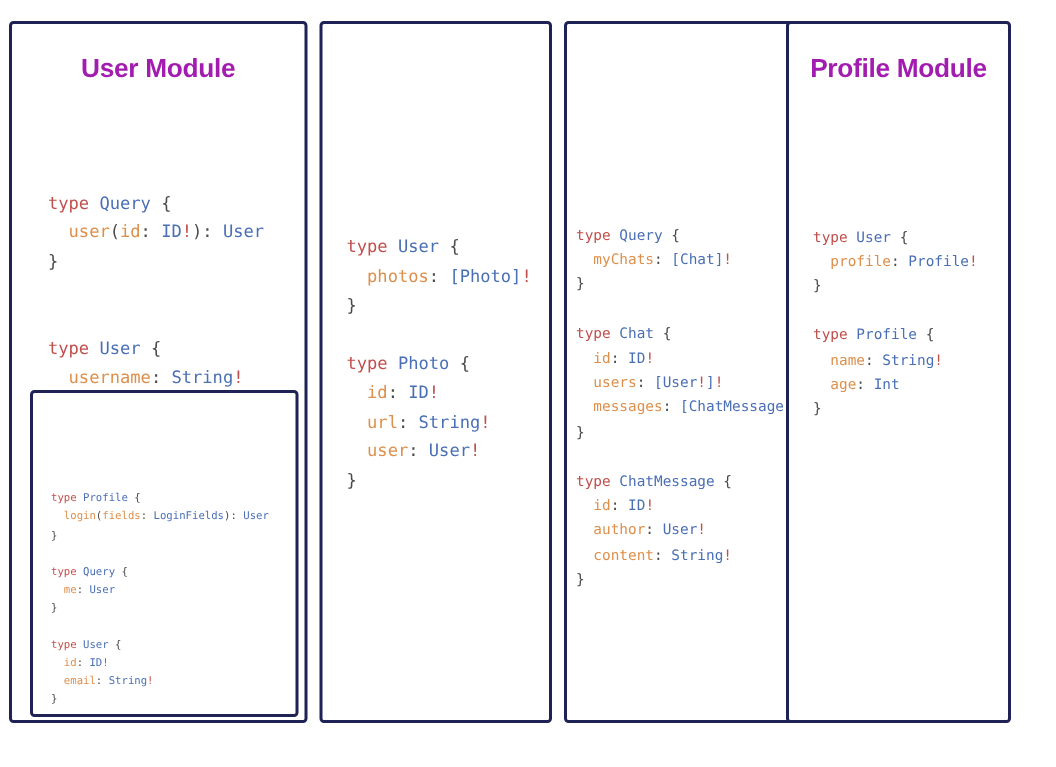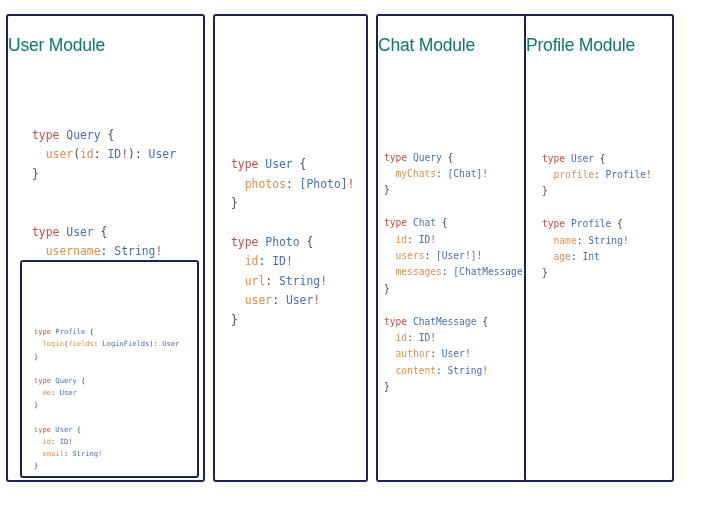--- a/index.html
+++ b/index.html
@@ -25,23 +25,24 @@
   
   .card {
     position: absolute;
     box-sizing: border-box;
     background: #ffffff;
     border: 2px solid #1f2254;
     border-radius: 3px;
   }
 
   .card-title {
+    text-align: center;
     font-family: "Liberation Sans", sans-serif;
-    font-weight: normal;
-    color: #0f766e;
+    font-weight: bold;
+    color: #a21caf;
     letter-spacing: -0.2px;
   }
 
   .card > .card-title {
     font-size: 17.5px;
     line-height: 20px;
     margin-top: 19px;
   }
 
   
@@ -155,21 +156,20 @@
 <span class="punc">}</span>
 <span class="punc"></span>
 <span class="kw">type </span><span class="tn">Photo</span><span class="punc"> {</span>
 <span class="punc">  </span><span class="fld">id</span><span class="punc">: </span><span class="tn">ID</span><span class="bang">!</span>
 <span class="punc">  </span><span class="fld">url</span><span class="punc">: </span><span class="tn">String</span><span class="bang">!</span>
 <span class="punc">  </span><span class="fld">user</span><span class="punc">: </span><span class="tn">User</span><span class="bang">!</span>
 <span class="punc">}</span></pre>
   </div>
 
   <div class="card" id="card-chat">
-    <div class="card-title">Chat Module</div>
     <pre class="code code-chat"><span class="kw">type </span><span class="tn">Query</span><span class="punc"> {</span>
 <span class="punc">  </span><span class="fld">myChats</span><span class="punc">: </span><span class="tn">[Chat]</span><span class="bang">!</span>
 <span class="punc">}</span>
 <span class="punc"></span>
 <span class="kw">type </span><span class="tn">Chat</span><span class="punc"> {</span>
 <span class="punc">  </span><span class="fld">id</span><span class="punc">: </span><span class="tn">ID</span><span class="bang">!</span>
 <span class="punc">  </span><span class="fld">users</span><span class="punc">: </span><span class="tn">[User</span><span class="bang">!</span><span class="tn">]</span><span class="bang">!</span>
 <span class="punc">  </span><span class="fld">messages</span><span class="punc">: </span><span class="tn">[ChatMessage]</span><span class="bang">!</span>
 <span class="punc">}</span>
 <span class="punc"></span>

